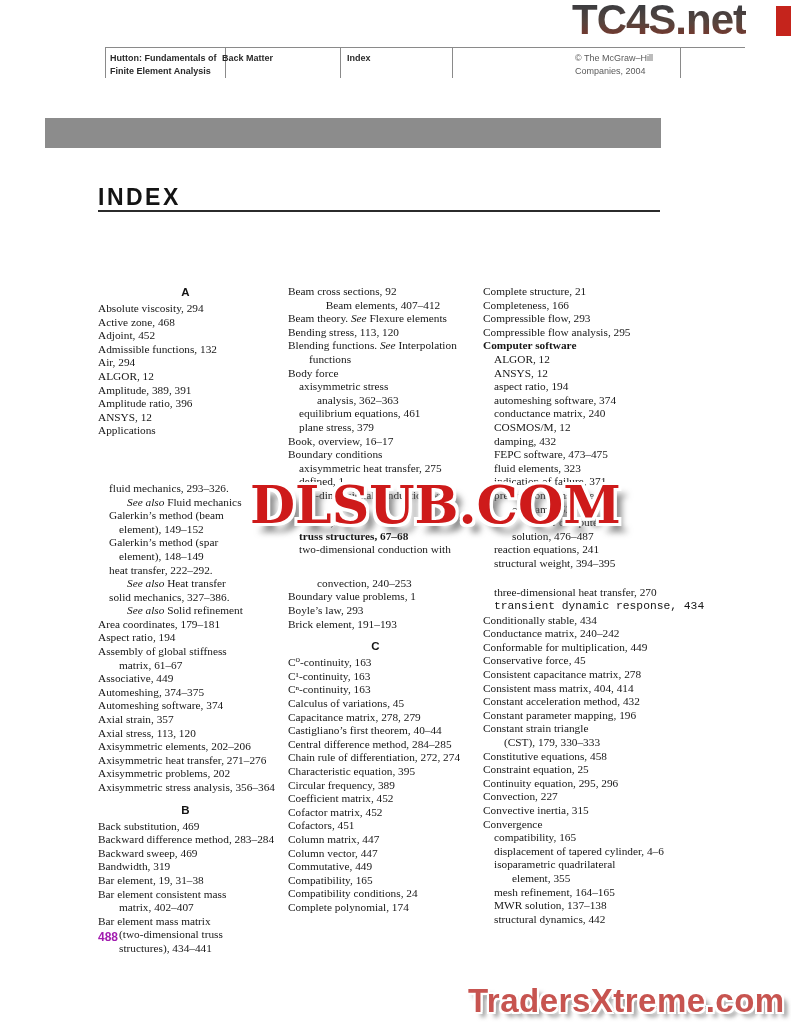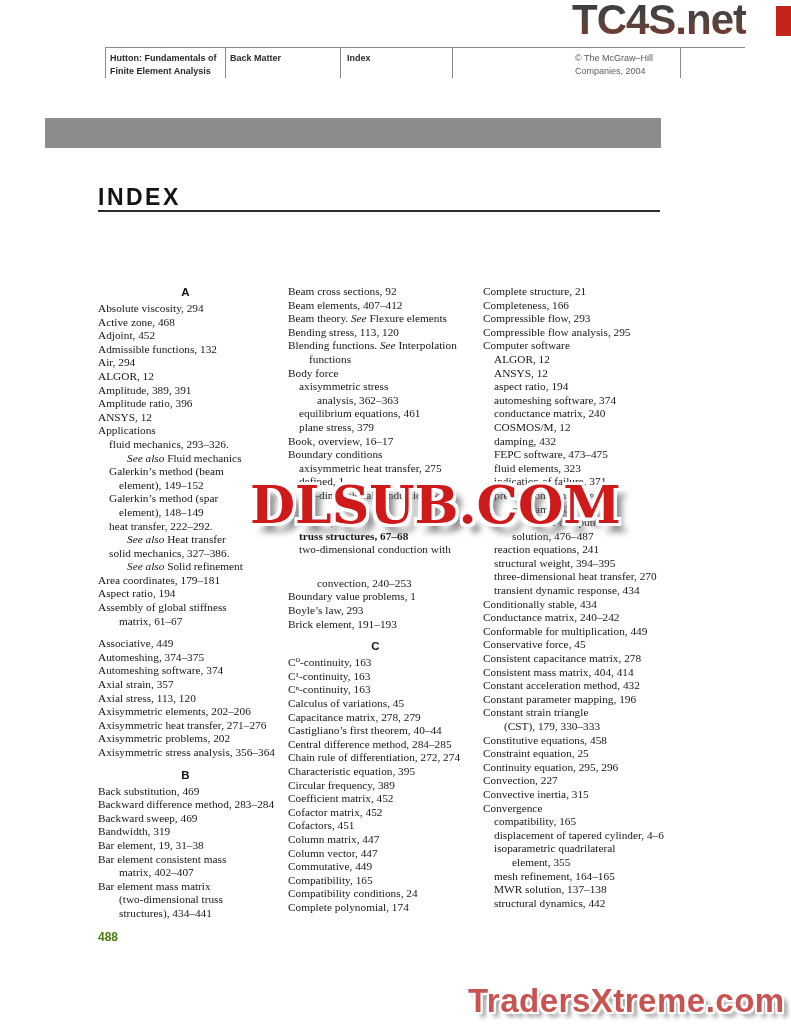--- a/index.html
+++ b/index.html
@@ -23,21 +23,21 @@
   .col{position:absolute;top:0;font-size:11.3px;line-height:13.6px;white-space:nowrap;}
   .col1{left:98px;width:185px;}
   .col2{left:288px;width:190px;}
   .col3{left:483px;width:200px;}
   .index-line{height:13.6px;}
   .section-letter{font:bold 11.5px "Liberation Sans",sans-serif;color:#141414;
     text-align:center;width:175px;margin:9px 0 4px 0;}
   .section-letter.first{margin-top:1px;}
   .it{font-style:italic;}
   
-  .page-num{position:absolute;left:98px;top:930px;font:bold 12px "Liberation Sans",sans-serif;color:#4d7c0f;}
+  .page-num{position:absolute;left:98px;top:930px;font:bold 12px "Liberation Sans",sans-serif;color:#a21caf;}
   
   .wm-top{
     position:absolute;left:572px;top:-4px;
     font:bold 42px "Liberation Sans",sans-serif;letter-spacing:-1px;
     color:#54392f;
     background:linear-gradient(180deg,#3d3d40 20%,#56443d 55%,#7c352a 90%);
     -webkit-background-clip:text;background-clip:text;
     -webkit-text-fill-color:transparent;
   }
   .wm-redbox{position:absolute;left:776px;top:6px;width:15px;height:30px;background:#c5241c;}
@@ -65,21 +65,21 @@
 <div class="hdr-tick" style="left:105px"></div>
 <div class="hdr-tick" style="left:225px"></div>
 <div class="hdr-tick" style="left:340px"></div>
 <div class="hdr-tick" style="left:452px"></div>
 <div class="hdr-tick" style="left:680px"></div>
 
 <div class="hdr-cell" style="left:110px">
   <div>Hutton: Fundamentals of</div>
   <div>Finite Element Analysis</div>
 </div>
-<div class="hdr-cell" style="left:230px">Back Matter</div>
+<div class="hdr-cell" style="left:222px">Back Matter</div>
 <div class="hdr-cell" style="left:347px">Index</div>
 <div class="hdr-copy" style="left:575px">
   <div>© The McGraw–Hill</div>
   <div>Companies, 2004</div>
 </div>
 
 <div class="gray-bar"></div>
 
 <div class="title-wrap">
   <span class="title">INDEX</span>
@@ -91,35 +91,35 @@
       <div class="index-line" style="padding-left: 0px;"><span>Absolute viscosity, 294</span></div>
       <div class="index-line" style="padding-left: 0px;"><span>Active zone, 468</span></div>
       <div class="index-line" style="padding-left: 0px;"><span>Adjoint, 452</span></div>
       <div class="index-line" style="padding-left: 0px;"><span>Admissible functions, 132</span></div>
       <div class="index-line" style="padding-left: 0px;"><span>Air, 294</span></div>
       <div class="index-line" style="padding-left: 0px;"><span>ALGOR, 12</span></div>
       <div class="index-line" style="padding-left: 0px;"><span>Amplitude, 389, 391</span></div>
       <div class="index-line" style="padding-left: 0px;"><span>Amplitude ratio, 396</span></div>
       <div class="index-line" style="padding-left: 0px;"><span>ANSYS, 12</span></div>
       <div class="index-line" style="padding-left: 0px;"><span>Applications</span></div>
-      <div class="index-line" style="padding-left: 11px;"><span>fluid mechanics, 293–326.</span></div>
+      <div class="index-line" style="padding-left: 11px; margin-top: 44px;"><span>fluid mechanics, 293–326.</span></div>
       <div class="index-line" style="padding-left: 29px;"><span class="it">See also</span><span> Fluid mechanics</span></div>
       <div class="index-line" style="padding-left: 11px;"><span>Galerkin’s method (beam</span></div>
       <div class="index-line" style="padding-left: 21px;"><span>element), 149–152</span></div>
       <div class="index-line" style="padding-left: 11px;"><span>Galerkin’s method (spar</span></div>
       <div class="index-line" style="padding-left: 21px;"><span>element), 148–149</span></div>
       <div class="index-line" style="padding-left: 11px;"><span>heat transfer, 222–292.</span></div>
       <div class="index-line" style="padding-left: 29px;"><span class="it">See also</span><span> Heat transfer</span></div>
       <div class="index-line" style="padding-left: 11px;"><span>solid mechanics, 327–386.</span></div>
       <div class="index-line" style="padding-left: 29px;"><span class="it">See also</span><span> Solid refinement</span></div>
       <div class="index-line" style="padding-left: 0px;"><span>Area coordinates, 179–181</span></div>
       <div class="index-line" style="padding-left: 0px;"><span>Aspect ratio, 194</span></div>
       <div class="index-line" style="padding-left: 0px;"><span>Assembly of global stiffness</span></div>
       <div class="index-line" style="padding-left: 21px;"><span>matrix, 61–67</span></div>
-      <div class="index-line" style="padding-left: 0px; margin-top: 9px;"><span>Associative, 449</span></div>
+      <div class="index-line" style="padding-left: 0px;"><span>Associative, 449</span></div>
       <div class="index-line" style="padding-left: 0px;"><span>Automeshing, 374–375</span></div>
       <div class="index-line" style="padding-left: 0px;"><span>Automeshing software, 374</span></div>
       <div class="index-line" style="padding-left: 0px;"><span>Axial strain, 357</span></div>
       <div class="index-line" style="padding-left: 0px;"><span>Axial stress, 113, 120</span></div>
       <div class="index-line" style="padding-left: 0px;"><span>Axisymmetric elements, 202–206</span></div>
       <div class="index-line" style="padding-left: 0px;"><span>Axisymmetric heat transfer, 271–276</span></div>
       <div class="index-line" style="padding-left: 0px;"><span>Axisymmetric problems, 202</span></div>
       <div class="index-line" style="padding-left: 0px;"><span>Axisymmetric stress analysis, 356–364</span></div>
       <div class="section-letter">B</div>
       <div class="index-line" style="padding-left: 0px;"><span>Back substitution, 469</span></div>
@@ -128,21 +128,21 @@
       <div class="index-line" style="padding-left: 0px;"><span>Bandwidth, 319</span></div>
       <div class="index-line" style="padding-left: 0px;"><span>Bar element, 19, 31–38</span></div>
       <div class="index-line" style="padding-left: 0px;"><span>Bar element consistent mass</span></div>
       <div class="index-line" style="padding-left: 21px;"><span>matrix, 402–407</span></div>
       <div class="index-line" style="padding-left: 0px;"><span>Bar element mass matrix</span></div>
       <div class="index-line" style="padding-left: 21px;"><span>(two-dimensional truss</span></div>
       <div class="index-line" style="padding-left: 21px;"><span>structures), 434–441</span></div>
     </div>
   <div class="col col2">
       <div class="index-line" style="padding-left: 0px;"><span>Beam cross sections, 92</span></div>
-      <div class="index-line" style="padding-left: 0px;"><span>Beam elements, 407–412</span></div>
+      <div class="index-line" style="padding-left: 0px; text-align: center;"><span>Beam elements, 407–412</span></div>
       <div class="index-line" style="padding-left: 0px;"><span>Beam theory. </span><span class="it">See</span><span> Flexure elements</span></div>
       <div class="index-line" style="padding-left: 0px;"><span>Bending stress, 113, 120</span></div>
       <div class="index-line" style="padding-left: 0px;"><span>Blending functions. </span><span class="it">See</span><span> Interpolation</span></div>
       <div class="index-line" style="padding-left: 21px;"><span>functions</span></div>
       <div class="index-line" style="padding-left: 0px;"><span>Body force</span></div>
       <div class="index-line" style="padding-left: 11px;"><span>axisymmetric stress</span></div>
       <div class="index-line" style="padding-left: 29px;"><span>analysis, 362–363</span></div>
       <div class="index-line" style="padding-left: 11px;"><span>equilibrium equations, 461</span></div>
       <div class="index-line" style="padding-left: 11px;"><span>plane stress, 379</span></div>
       <div class="index-line" style="padding-left: 0px;"><span>Book, overview, 16–17</span></div>
@@ -177,39 +177,39 @@
       <div class="index-line" style="padding-left: 0px;"><span>Commutative, 449</span></div>
       <div class="index-line" style="padding-left: 0px;"><span>Compatibility, 165</span></div>
       <div class="index-line" style="padding-left: 0px;"><span>Compatibility conditions, 24</span></div>
       <div class="index-line" style="padding-left: 0px;"><span>Complete polynomial, 174</span></div>
     </div>
   <div class="col col3">
       <div class="index-line" style="padding-left: 0px;"><span>Complete structure, 21</span></div>
       <div class="index-line" style="padding-left: 0px;"><span>Completeness, 166</span></div>
       <div class="index-line" style="padding-left: 0px;"><span>Compressible flow, 293</span></div>
       <div class="index-line" style="padding-left: 0px;"><span>Compressible flow analysis, 295</span></div>
-      <div class="index-line" style="padding-left: 0px;"><span>Computer software</span></div>
+      <div class="index-line" style="padding-left: 0px; font-weight: bold;"><span>Computer software</span></div>
       <div class="index-line" style="padding-left: 11px;"><span>ALGOR, 12</span></div>
       <div class="index-line" style="padding-left: 11px;"><span>ANSYS, 12</span></div>
       <div class="index-line" style="padding-left: 11px;"><span>aspect ratio, 194</span></div>
       <div class="index-line" style="padding-left: 11px;"><span>automeshing software, 374</span></div>
       <div class="index-line" style="padding-left: 11px;"><span>conductance matrix, 240</span></div>
       <div class="index-line" style="padding-left: 11px;"><span>COSMOS/M, 12</span></div>
       <div class="index-line" style="padding-left: 11px;"><span>damping, 432</span></div>
       <div class="index-line" style="padding-left: 11px;"><span>FEPC software, 473–475</span></div>
       <div class="index-line" style="padding-left: 11px;"><span>fluid elements, 323</span></div>
       <div class="index-line" style="padding-left: 11px;"><span>indication of failure, 371</span></div>
       <div class="index-line" style="padding-left: 11px;"><span>pressure on transverse face</span></div>
       <div class="index-line" style="padding-left: 29px;"><span>of beam, 152</span></div>
       <div class="index-line" style="padding-left: 60px;"><span>for computer</span></div>
       <div class="index-line" style="padding-left: 29px;"><span>solution, 476–487</span></div>
       <div class="index-line" style="padding-left: 11px;"><span>reaction equations, 241</span></div>
       <div class="index-line" style="padding-left: 11px;"><span>structural weight, 394–395</span></div>
-      <div class="index-line" style="padding-left: 11px;"><span>three-dimensional heat transfer, 270</span></div>
-      <div class="index-line" style="padding-left: 11px;"><span>transient dynamic response, 434</span></div>
+      <div class="index-line" style="padding-left: 11px; margin-top: 16px;"><span>three-dimensional heat transfer, 270</span></div>
+      <div class="index-line" style="padding-left: 11px; font-family: Liberation Mono, monospace;"><span>transient dynamic response, 434</span></div>
       <div class="index-line" style="padding-left: 0px;"><span>Conditionally stable, 434</span></div>
       <div class="index-line" style="padding-left: 0px;"><span>Conductance matrix, 240–242</span></div>
       <div class="index-line" style="padding-left: 0px;"><span>Conformable for multiplication, 449</span></div>
       <div class="index-line" style="padding-left: 0px;"><span>Conservative force, 45</span></div>
       <div class="index-line" style="padding-left: 0px;"><span>Consistent capacitance matrix, 278</span></div>
       <div class="index-line" style="padding-left: 0px;"><span>Consistent mass matrix, 404, 414</span></div>
       <div class="index-line" style="padding-left: 0px;"><span>Constant acceleration method, 432</span></div>
       <div class="index-line" style="padding-left: 0px;"><span>Constant parameter mapping, 196</span></div>
       <div class="index-line" style="padding-left: 0px;"><span>Constant strain triangle</span></div>
       <div class="index-line" style="padding-left: 21px;"><span>(CST), 179, 330–333</span></div>

